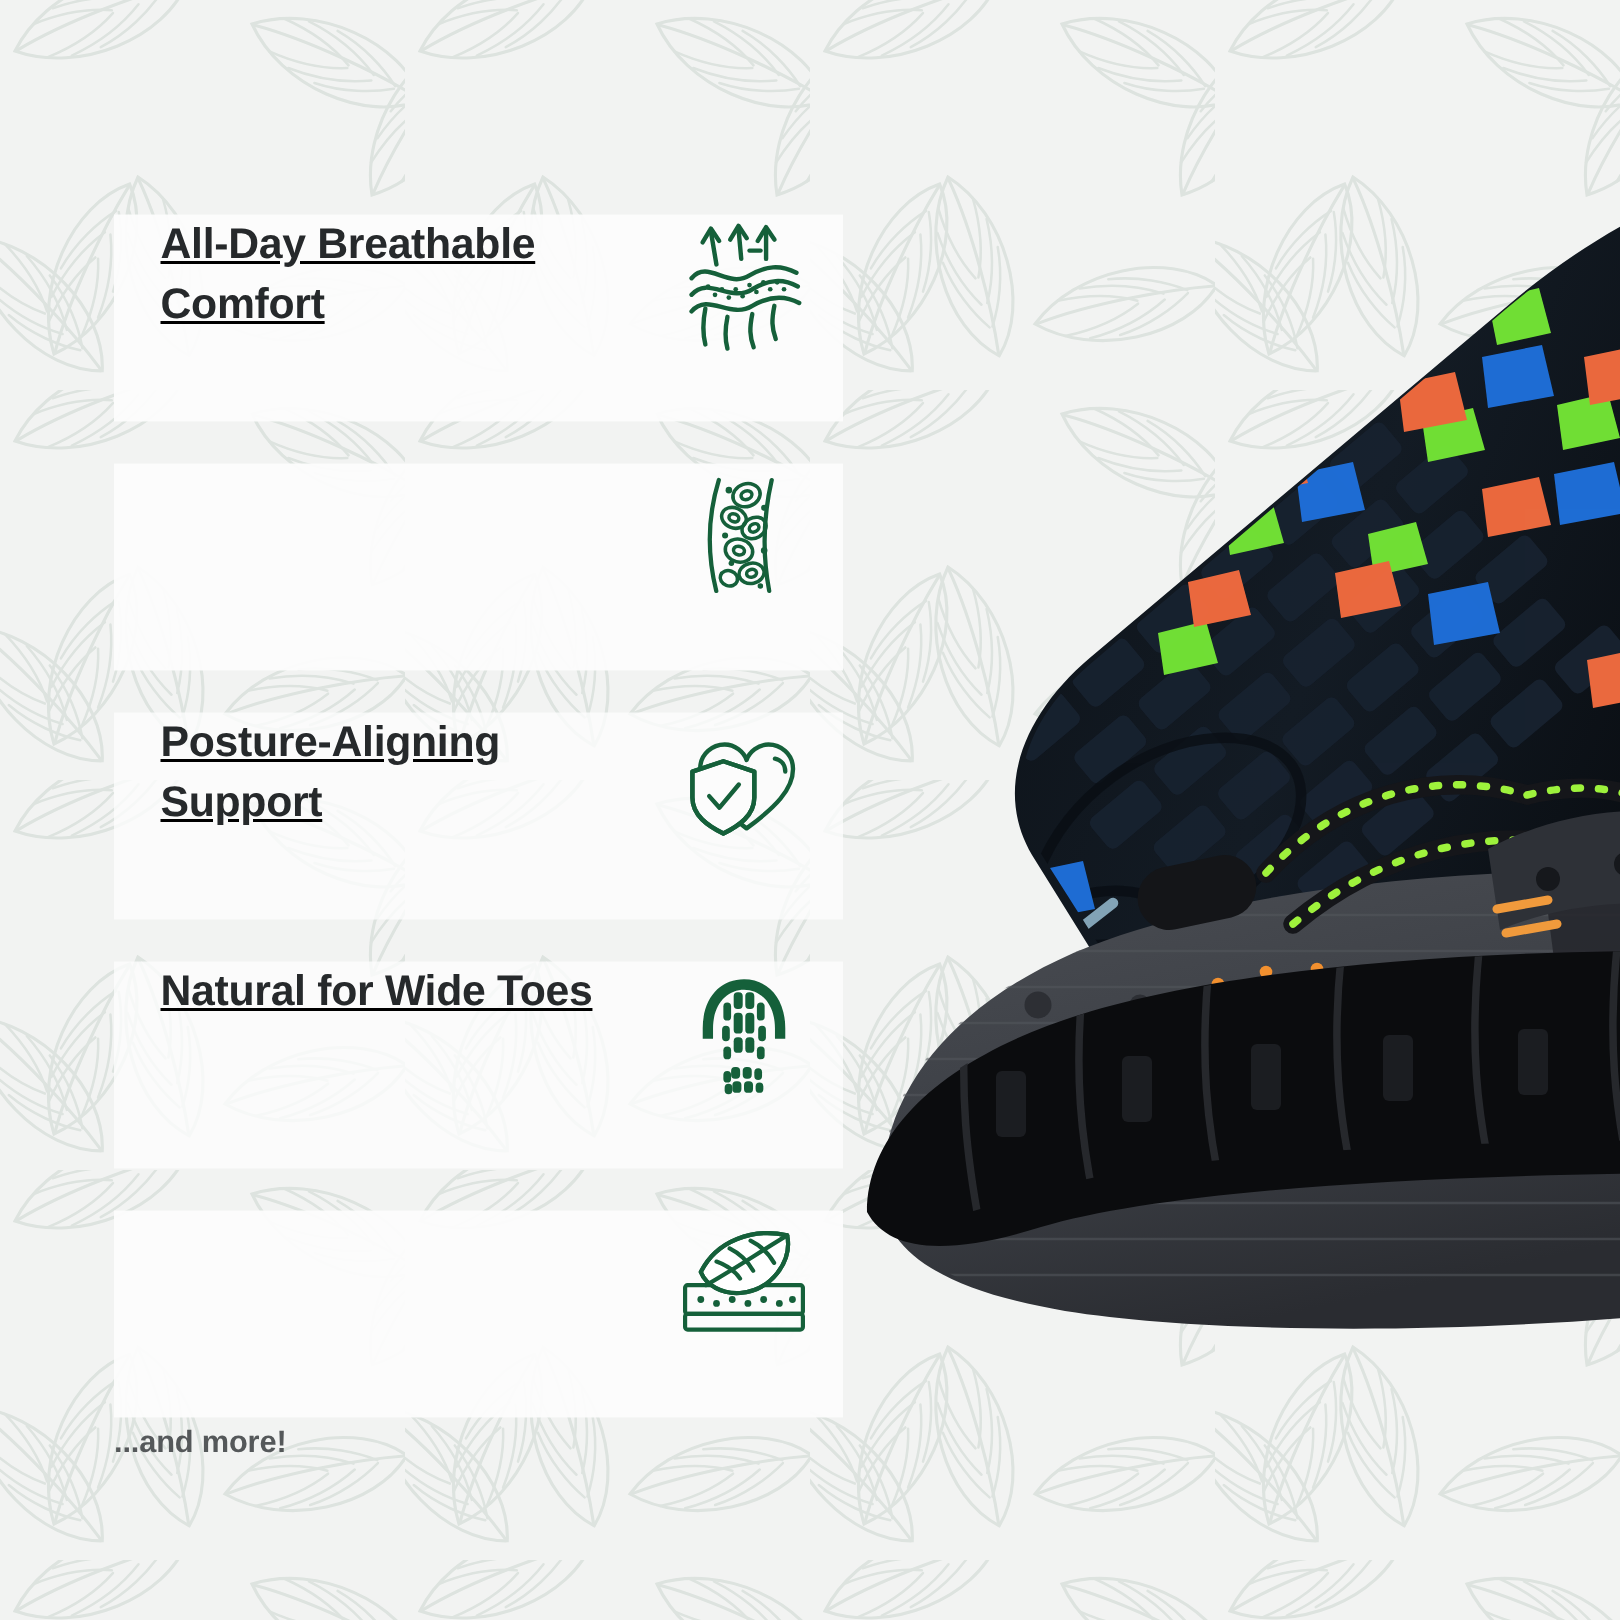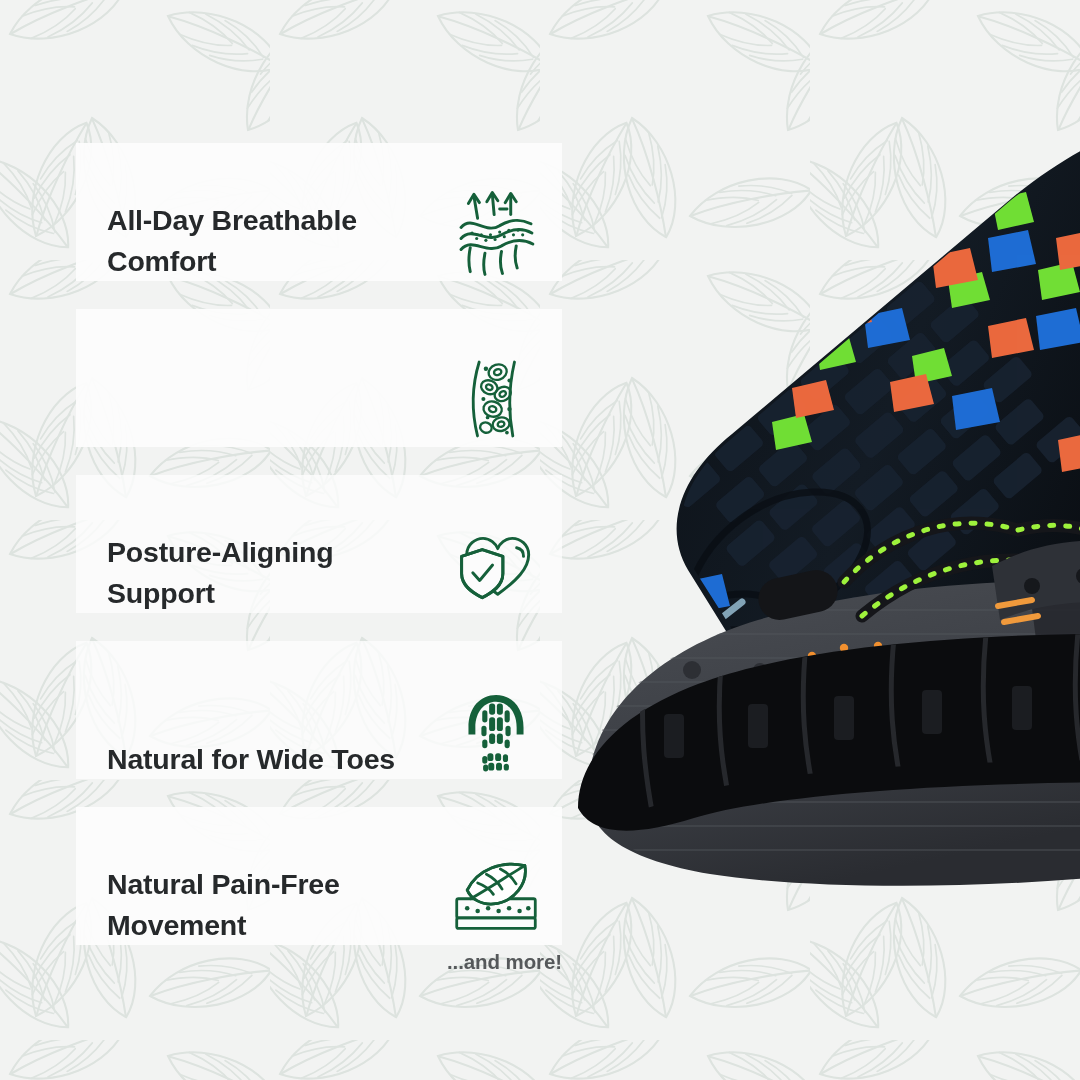--- a/index.html
+++ b/index.html
@@ -39,23 +39,24 @@
     z-index:3;
   }
 
   .feature-card {
     position:relative;
     width:486px;
     height:138px;
     margin-bottom:28px;
     background:rgba(252,252,252,0.97);
     display:flex;
-    align-items:flex-end;
+    align-items:flex-start;
     padding-left:31px;
     padding-right:18px;
+    text-decoration:underline;
   }
   .feature-card.translucent {
     background:rgba(253,253,253,0.80);
   }
 
   .feature-title {
     font-size:28.5px;
     font-weight:700;
     line-height:1.42;
     letter-spacing:-0.2px;
@@ -73,21 +74,21 @@
     align-items:center;
     justify-content:center;
   }
   .feature-icon svg { display:block; }
 
   
   #and-more {
     position:absolute;
     left:76px; top:950px;
     width:486px;
-    text-align:right;
+    text-align:left;
     font-size:20.5px;
     font-weight:700;
     letter-spacing:-0.1px;
     color:#55585a;
     z-index:4;
   }
 </style>
 </head>
 <body>
 
@@ -491,21 +492,20 @@
             <rect x="41" y="87" width="7" height="9" rx="3"></rect>
             <rect x="50" y="87" width="7" height="9" rx="3"></rect>
             <rect x="59" y="88" width="6" height="8" rx="3"></rect>
             <rect x="35" y="89" width="6" height="8" rx="3"></rect>
           </g>
         </svg>
       </div>
     </div>
 
     <div class="feature-card">
-      <div class="feature-title">Natural Pain-Free Movement</div>
       <div class="feature-icon">
         <svg viewBox="0 0 110 100" width="96" height="88" fill="none" stroke="#15603a" stroke-width="3.2" stroke-linecap="round" stroke-linejoin="round">
 
           <rect x="10" y="52" width="90" height="22" rx="2"></rect>
           <rect x="10" y="74" width="90" height="12" rx="2"></rect>
 
           <g fill="#15603a" stroke="none">
             <circle cx="22" cy="63" r="2.6"></circle>
               <circle cx="34" cy="66" r="2.6"></circle>
             <circle cx="46" cy="63" r="2.6"></circle>

